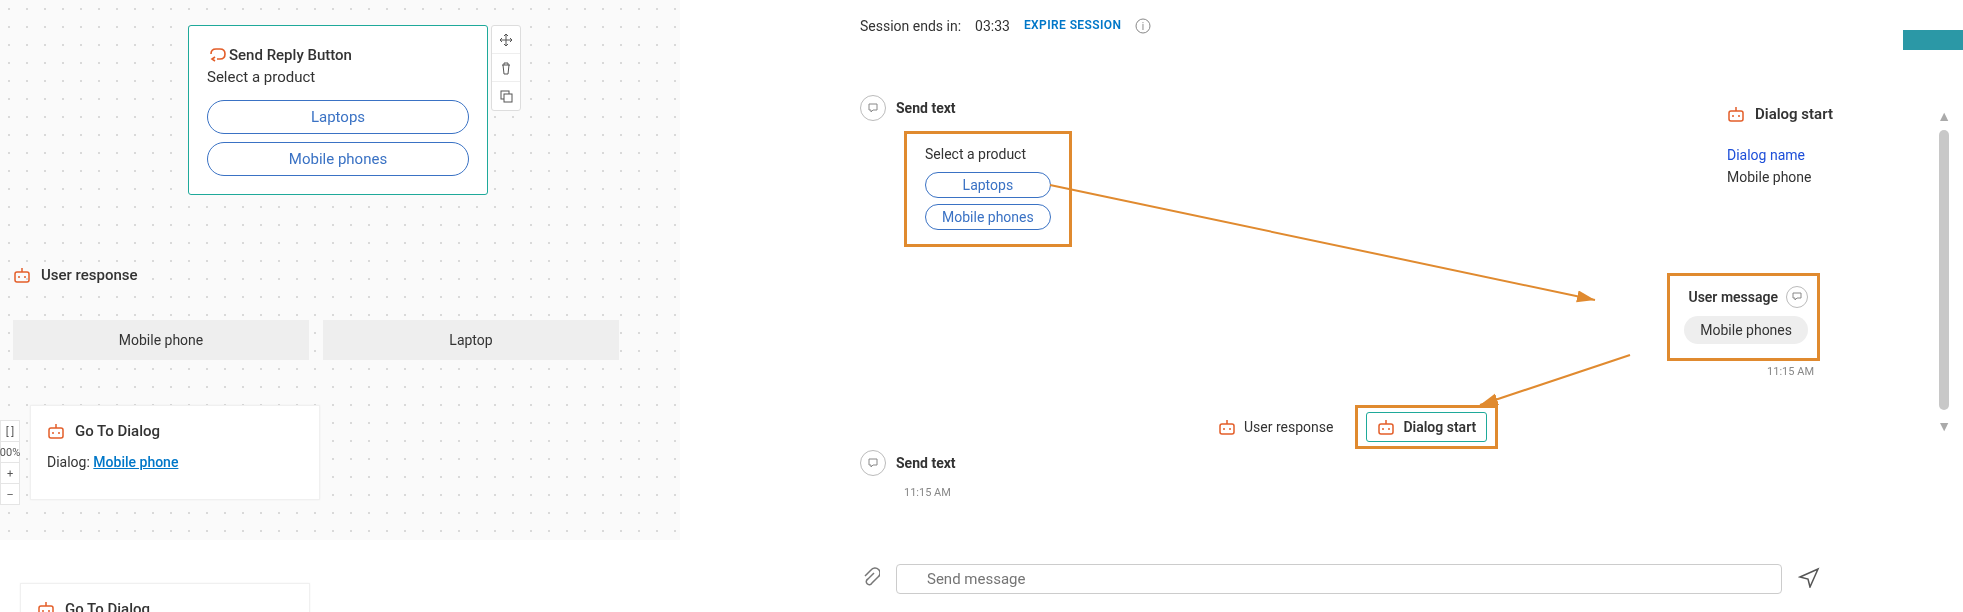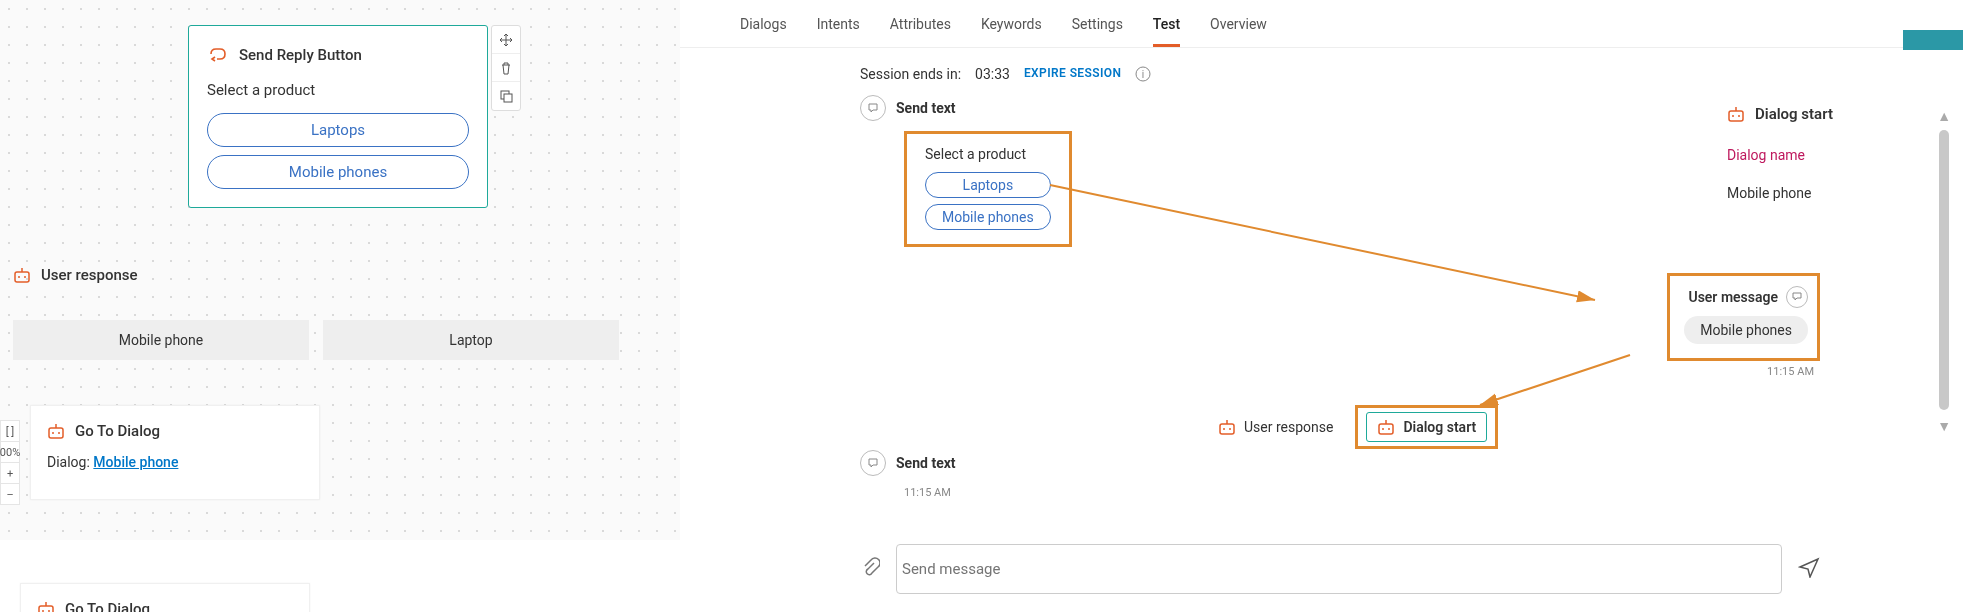--- a/index.html
+++ b/index.html
@@ -3,21 +3,21 @@
 <meta charset="utf-8">
 <style>
 * { box-sizing: border-box; margin: 0; padding: 0; font-family: -apple-system, BlinkMacSystemFont, "Segoe UI", Roboto, Arial, sans-serif; }
 body { background: #fff; width: 1963px; height: 612px; overflow: hidden; position: relative; }
 
 
 .canvas { position: absolute; left: 0; top: 0; width: 680px; height: 540px; background-image: radial-gradient(#d9d9d9 1px, transparent 1px); background-size: 18px 18px; background-color: #fafafa; }
 
 
 .card-selected { position: absolute; left: 188px; top: 25px; width: 300px; border: 1px solid #1ea99a; background: #fff; border-radius: 3px; padding: 18px; }
-.card-head { display: flex; align-items: center; gap: 10px; margin-bottom: 15px; }
+.card-head { display: flex; align-items: center; margin-bottom: 2px; }
 .card-title { font-size: 15px; color: #333; font-weight: 500; }
 .card-sub { font-size: 15px; color: #333; margin-bottom: 14px; }
 .pill { display: block; width: 100%; border: 1px solid #3a72c4; color: #3a72c4; background: #fff; border-radius: 18px; padding: 7px 0; text-align: center; font-size: 15px; margin-bottom: 8px; }
 .pill:last-child { margin-bottom: 0; }
 
 
 .minitb { position: absolute; left: 491px; top: 25px; width: 30px; background: #fff; border: 1px solid #ddd; border-radius: 3px; }
 .minitb div { width: 28px; height: 28px; display: flex; align-items: center; justify-content: center; border-bottom: 1px solid #eee; }
 .minitb div:last-child { border-bottom: none; }
 
@@ -81,27 +81,27 @@
 .botblock2 { position: absolute; left: 0; top: 355px; }
 .plainbubble { background: #eee; border-radius: 16px; padding: 8px 18px; font-size: 14px; color: #333; display: inline-block; margin-left: 44px; }
 .ts2 { font-size: 11px; color: #888; margin-left: 44px; margin-top: 6px; }
 .scrollthumb { position: absolute; right: 14px; top: 130px; width: 10px; height: 280px; background: #c8c8c8; border-radius: 5px; }
 .scrollup { position: absolute; right: 12px; top: 108px; color: #aaa; font-size: 14px; }
 .scrolldn { position: absolute; right: 12px; top: 418px; color: #aaa; font-size: 14px; }
 
 
 .sidepanel { position: absolute; right: 0; top: 105px; width: 260px; padding: 0 24px; }
 .sidepanel .hd { display: flex; align-items: center; gap: 10px; font-size: 15px; font-weight: 600; color: #333; margin-bottom: 24px; }
-.sidepanel .lbl { font-size: 14px; color: #be185d; margin-bottom: 22px; }
+.sidepanel .lbl { font-size: 14px; color: #1d4ed8; margin-bottom: 6px; }
 .sidepanel .val { font-size: 14px; color: #333; }
 
 
 .inputrow { position: absolute; left: 180px; bottom: 18px; width: 960px; display: flex; align-items: center; gap: 16px; }
 .inputrow .attach { color: #777; }
-.inputrow input { flex: 1; height: 50px; border: 1px solid #ccc; border-radius: 4px; padding: 0 5px; font-size: 15px; }
+.inputrow input { flex: 1; height: 30px; border: 1px solid #ccc; border-radius: 4px; padding: 0 30px; font-size: 15px; }
 .inputrow .send { color: #555; }
 
 
 .tealchip { position: absolute; right: 0; top: 30px; width: 60px; height: 20px; background: #2b98a6; }
 
 
 .arrows { position: absolute; left: 0; top: 0; pointer-events: none; }
 
 
 .boticon { width: 18px; height: 18px; }
@@ -193,29 +193,20 @@
           </svg>
         <span class="gtd-title">Go To Dialog</span>
       </div>
       <div class="gtd-link"><span>Dialog:</span> <a href="#">Laptop</a></div>
     </div>
   </div>
 </div>
 
 <div class="testpanel">
 
-  <div class="tabs">
-    <div class="tab">Dialogs</div>
-    <div class="tab">Intents</div>
-    <div class="tab">Attributes</div>
-    <div class="tab">Keywords</div>
-    <div class="tab">Settings</div>
-    <div class="tab active">Test</div>
-    <div class="tab">Overview</div>
-  </div>
 
   <div class="tealchip"></div>
 
   <div class="session">
     <span>Session ends in:</span>
     <span>03:33</span>
     <span class="expire">EXPIRE SESSION</span>
     <svg width="16" height="16">
         <circle cx="8" cy="8" r="7" stroke="#888" fill="none"></circle>
         <text x="8" y="12" text-anchor="middle" font-size="10" fill="#888">i</text>

